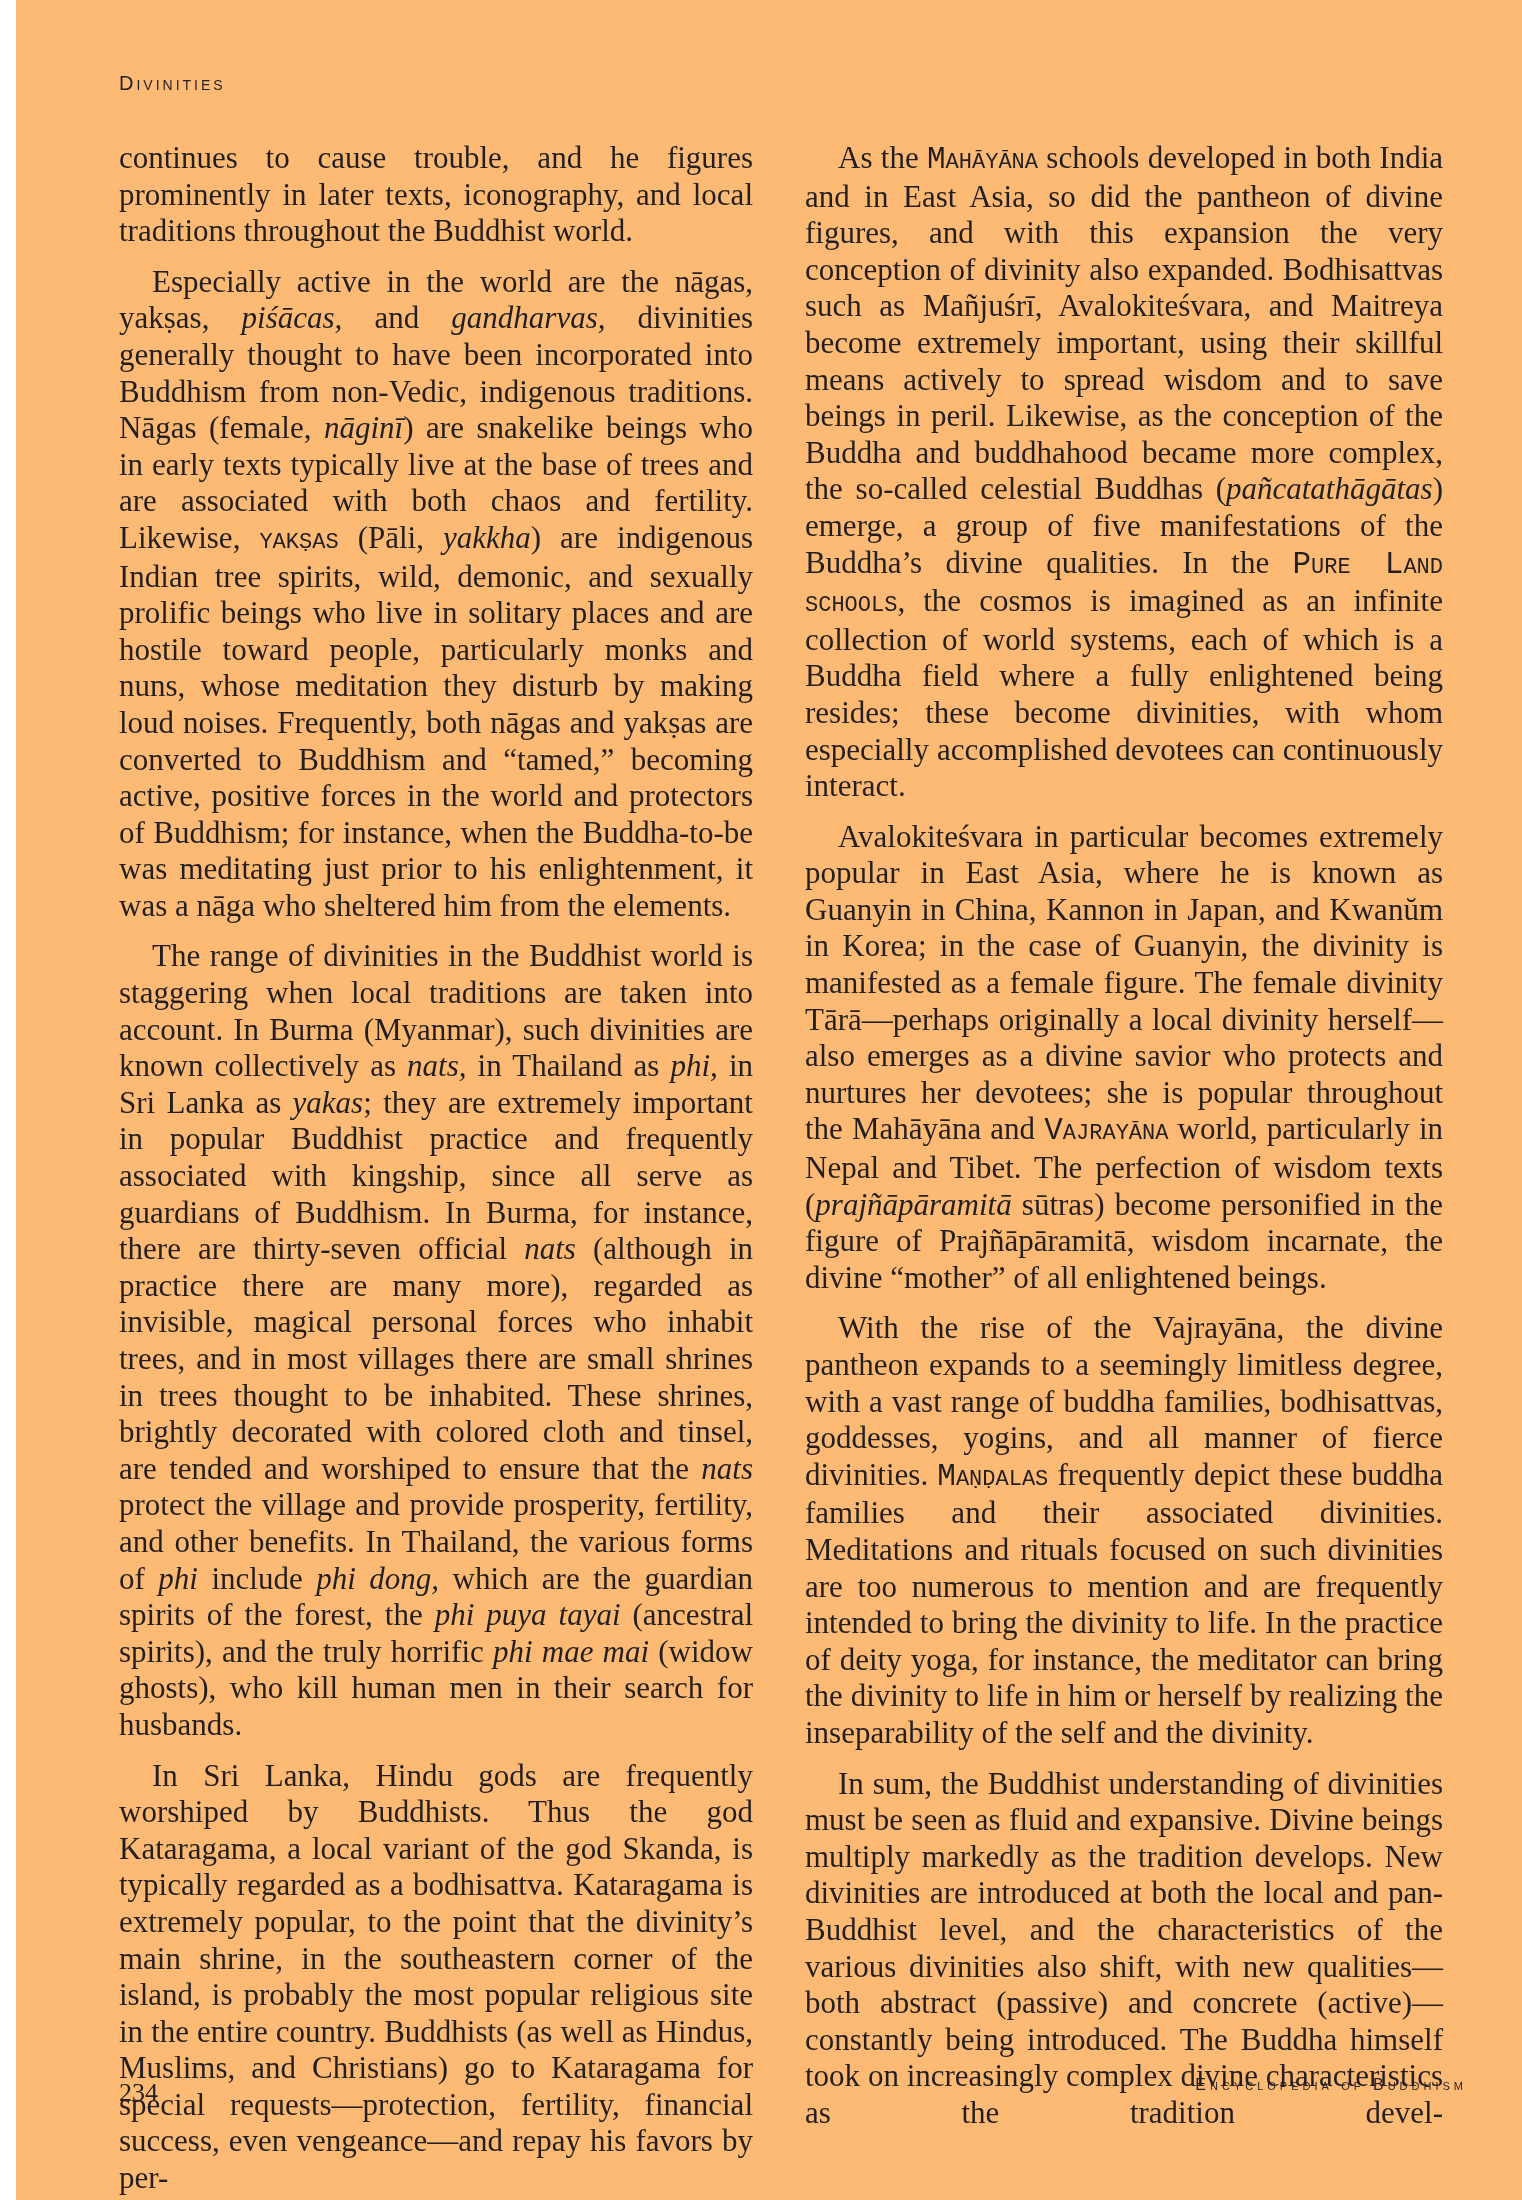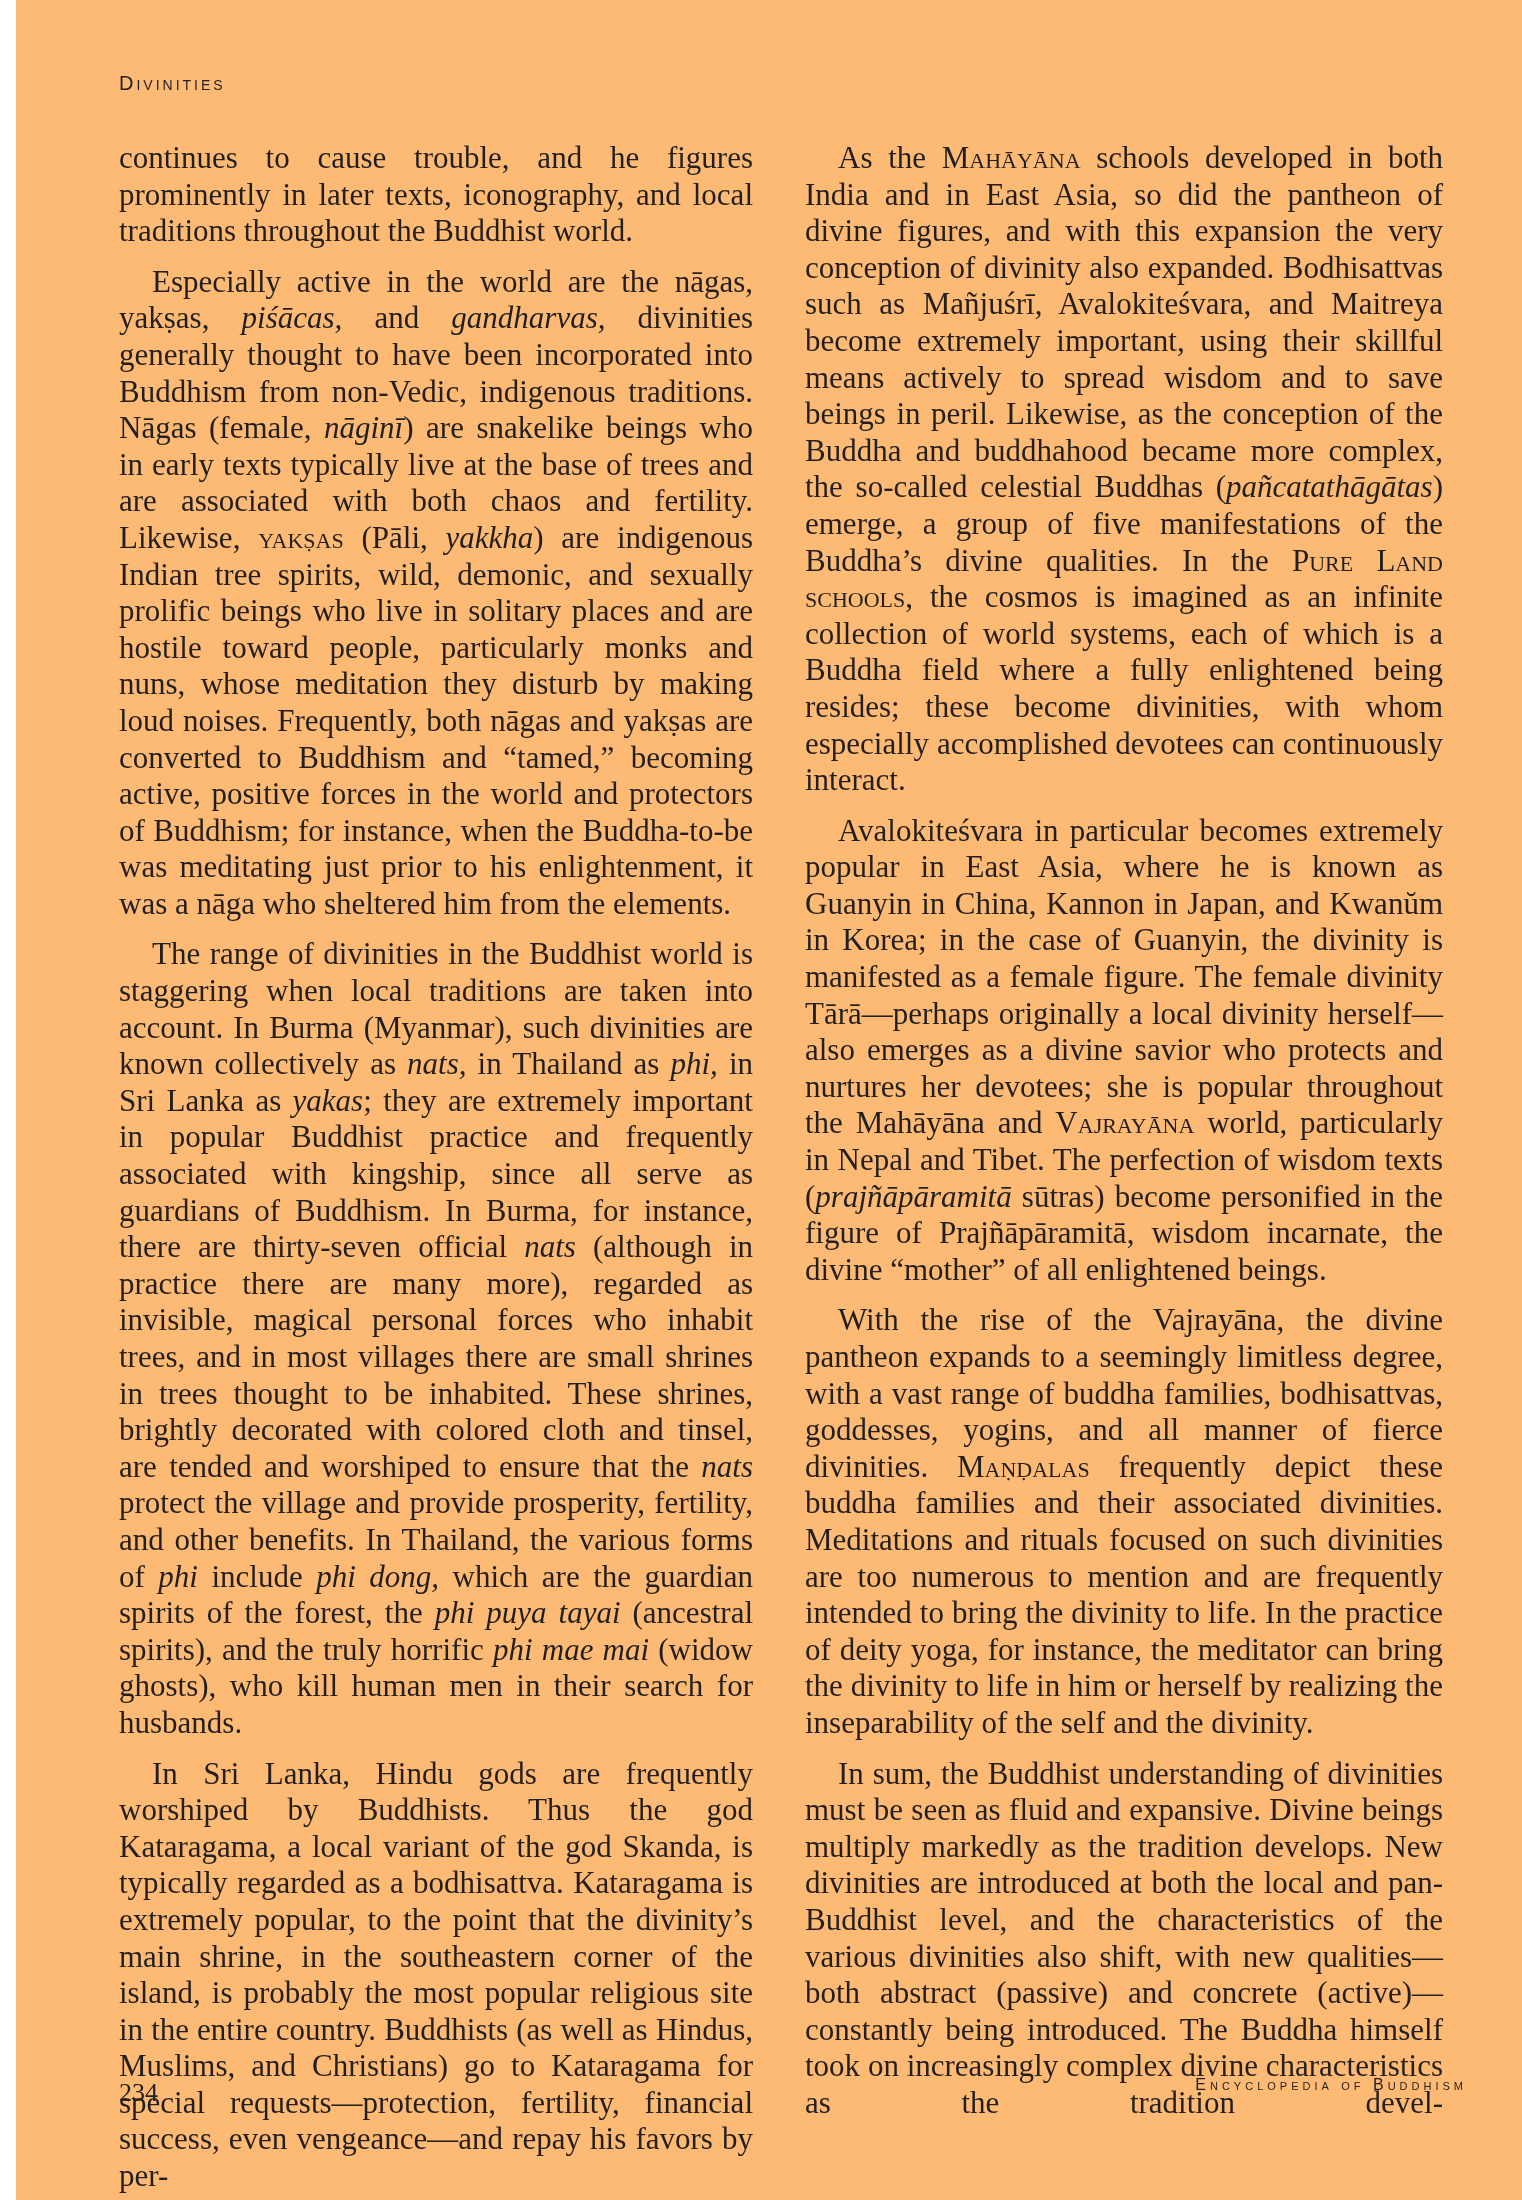--- a/index.html
+++ b/index.html
@@ -13,21 +13,21 @@
   .col {
     position: absolute; top: 140px;
     font-family: "Liberation Serif", serif; font-size: 31px; line-height: 36.6px;
     text-align: justify; hyphens: none; color: #231f20;
   }
   .col.left { left: 103px; width: 634px; }
   .col.right { left: 789px; width: 638px; top: 140px; }
   .col p { margin: 0 0 14px 0; text-indent: 33px; }
   .col p.cont { text-indent: 0; }
   .col p.last-just { text-align-last: justify; }
-  .sc { font-variant: small-caps; }
+  .sc { font-variant: small-caps; font-family: Liberation Mono, monospace; }
   .footer-num {
     position: absolute; left: 103px; top: 2078px;
     font-family: "Liberation Serif", serif; font-size: 26px; color: #231f20;
   }
   .footer-title {
     position: absolute; right: 104px; top: 2076px;
     font-family: "Liberation Sans", sans-serif; font-size: 16px;
     font-variant: small-caps; letter-spacing: 4px; color: #231f20;
   }
 </style>

